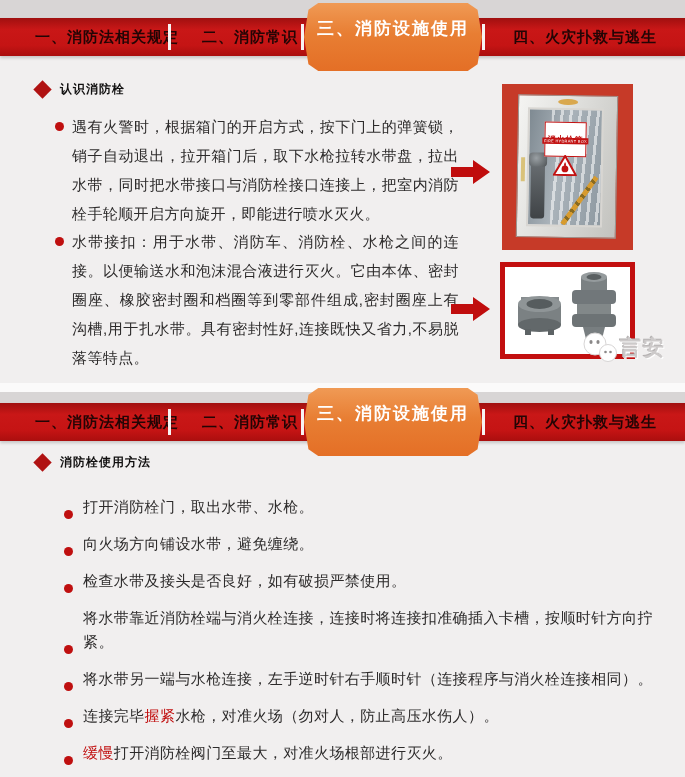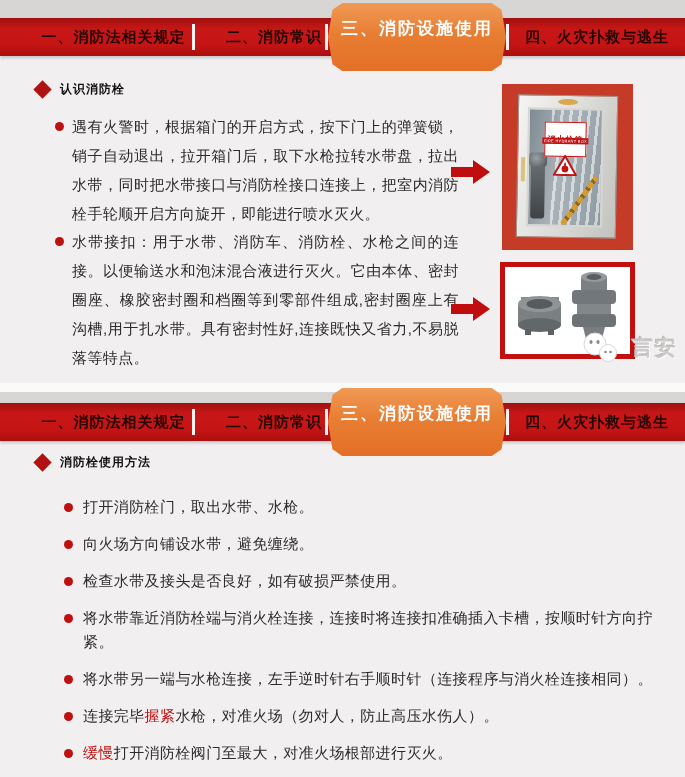--- a/index.html
+++ b/index.html
@@ -20,21 +20,21 @@
   
   .navbar {
     position:relative; height:38px; display:flex; align-items:center;
     background:linear-gradient(180deg,#a01010 0%,#c91717 30%,#c51414 72%,#aa0e0e 100%);
     box-shadow:0 2px 3px rgba(0,0,0,.18);
   }
   .tab {
     font-weight:700; font-size:15px; color:#230505; letter-spacing:1px;
     text-align:center; white-space:nowrap; cursor:pointer;
   }
-  .tab.t1 { width:192px;padding-left:35px; }
+  .tab.t1 { width:168px;padding-left:35px; }
   .tab.t2 { width:130px;padding-left:28px; }
   .tab.t4 { flex:1; }
   .sep { width:3px; height:26px; background:#f7f3f3; flex:none; }
   .tab.active {
     position:relative; z-index:2; flex:none;
     width:178px; height:68px; line-height:52px;
     color:#ffffff; font-size:17px; letter-spacing:2px;
     background:linear-gradient(180deg,#f09a55 0%,#e87e33 45%,#e46f26 100%);
     clip-path:polygon(0% 50%,2.5% 10%,8% 0%,92% 0%,97.5% 10%,100% 50%,97.5% 90%,92% 100%,8% 100%,2.5% 90%);
   }
@@ -87,27 +87,27 @@
   }
 
   .arrow { position:absolute; }
   #arrow1 { left:451px; top:159px; }
   #arrow2 { left:451px; top:296px; }
 
   
   #panel2 .heading { left:36px; top:62px; }
   #panel1 .heading { left:36px; top:81px; }
   .steps { position:absolute; left:64px; top:103px; right:18px; list-style:none; }
-  .steps li { display:flex; margin-bottom:13px; }
+  .steps li { display:flex; margin-bottom:13px;align-items:flex-end; }
   .steps li .dot { margin-top:8px; }
   .steps li p { margin-left:10px; font-size:15px; line-height:24px; color:#2d2b2b; letter-spacing:.4px; }
   .em-red { color:#c00d0d; }
 
   
-  .watermark { position:absolute; display:flex; align-items:center; gap:14px; }
+  .watermark { position:absolute; display:flex; align-items:center; gap:2px; }
   #wm1 { left:582px; top:332px; }
   .wm-text { font-size:21px; font-weight:700; color:#cdcaca;
     text-shadow:1px 1px 0 #ffffff,-1px -1px 0 #b5b2b2; letter-spacing:2px; }
 </style>
 </head>
 <body>
 
 <section class="panel" id="panel1">
   <div class="topstrip"></div>
 

